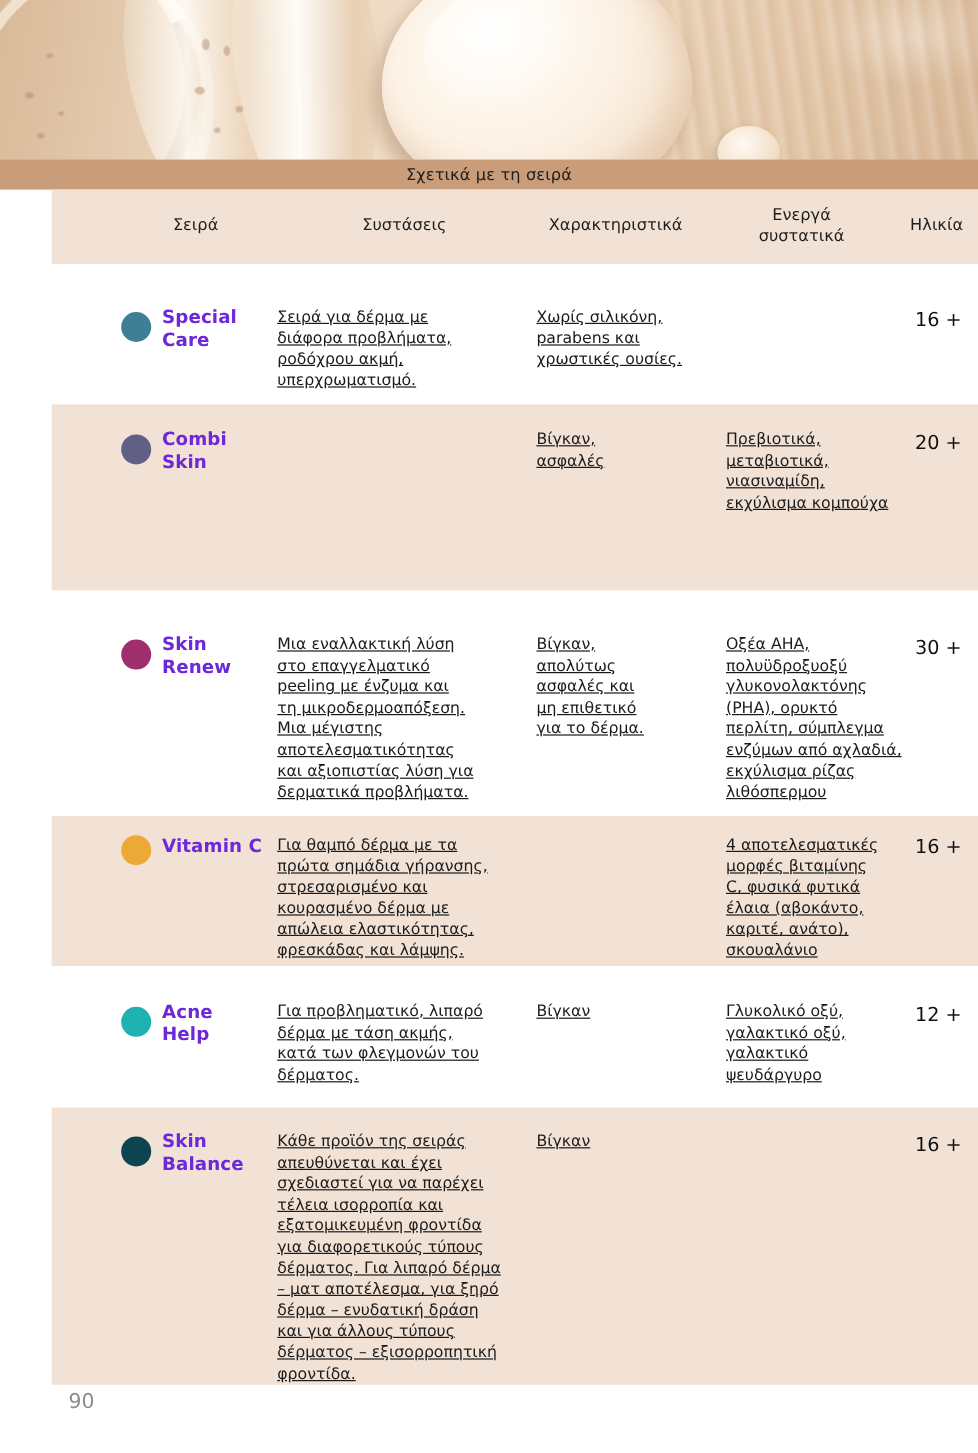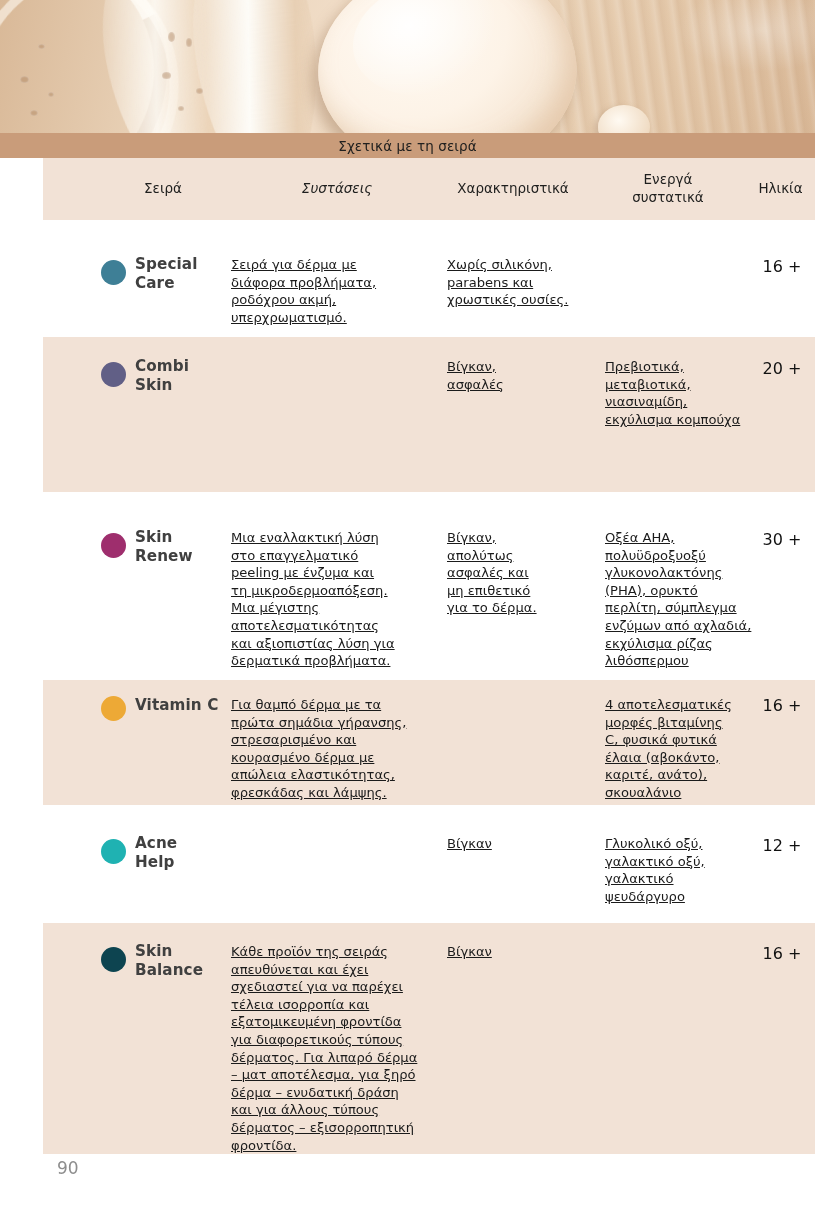--- a/index.html
+++ b/index.html
@@ -162,39 +162,39 @@
   .c-active   { left: 562px; width: 150px; }
 
   .head-cell {
     font-size: 13.5px;
     color: #1f1f1e;
     text-align: center;
     top: 50%;
     transform: translateY(-50%);
   }
   .head-cell.h-series { left: 55px;  width: 130px; }
-  .head-cell.h-rec    { left: 188px; width: 212px; font-style: italic; }
+  .head-cell.h-rec    { left: 188px; width: 212px; }
   .head-cell.h-char   { left: 390px; width: 160px; }
   .head-cell.h-active { left: 555px; width: 140px; }
   .head-cell.h-age    { left: 690px; width: 95px;  }
 
   .swatch {
     position: absolute;
     left: 58px;
     width: 25px; height: 25px;
     border-radius: 50%;
   }
   .series-name {
     position: absolute;
     left: 92px;
     width: 95px;
     font-size: 15.2px;
     font-weight: 700;
     line-height: 1.28;
-    color: #404040;
+    color: #6d28d9;
     letter-spacing: .1px;
   }
   .age-val {
     position: absolute;
     left: 700px;
     width: 78px;
     text-align: center;
     font-size: 16px;
     font-weight: 400;
     color: #111111;
@@ -345,20 +345,24 @@
 σκουαλάνιο</div>
     <div class="age-val" style="top:16px">16 +</div>
   </div>
 
   <div class="gap"></div>
 
   <div class="row white" style="height:98px">
     <div class="swatch" style="top:24px; background:#1fb2b2"></div>
     <div class="series-name" style="top:19px; white-space:pre-line">Acne
 Help</div>
+    <div class="body-text c-rec" style="top:20px">Για προβληματικό, λιπαρό
+δέρμα με τάση ακμής,
+κατά των φλεγμονών του
+δέρματος.</div>
     <div class="body-text c-char" style="top:20px">Βίγκαν</div>
     <div class="body-text c-active" style="top:20px">Γλυκολικό οξύ,
 γαλακτικό οξύ,
 γαλακτικό
 ψευδάργυρο</div>
     <div class="age-val" style="top:21px">12 +</div>
   </div>
 
   <div class="gap"></div>
 

